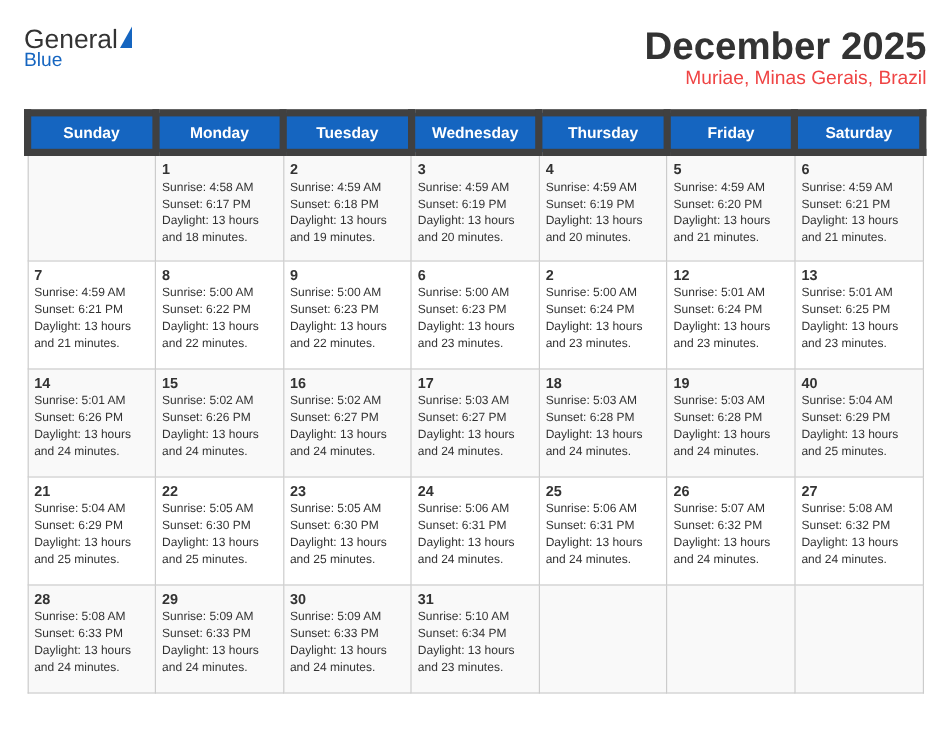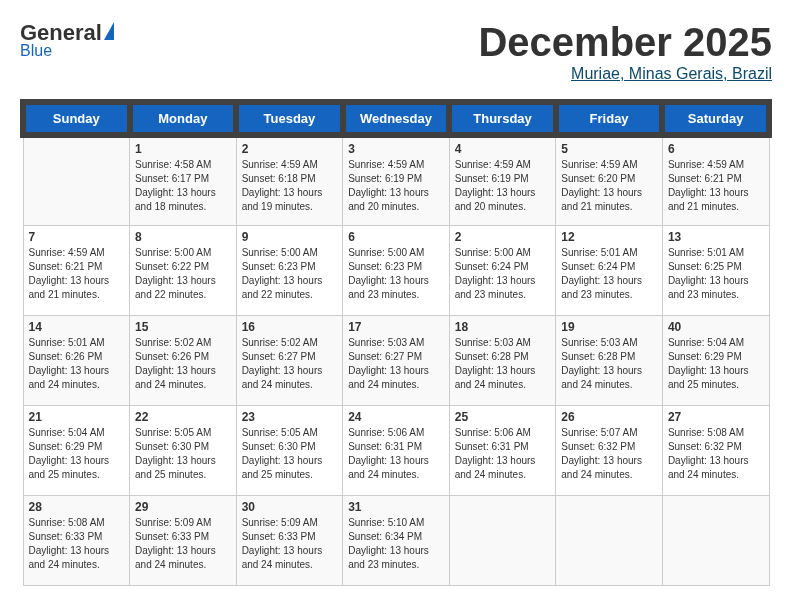--- a/index.html
+++ b/index.html
@@ -18,45 +18,44 @@
     }
     .logo {
       display: flex;
       flex-direction: column;
       align-items: flex-start;
     }
     .logo-text {
       display: flex;
       align-items: center;
       font-size: 22px;
-      font-weight: bold;
+      font-weight: normal;
       color: #333;
     }
     .logo-general { color: #333; }
     .logo-blue { color: #1565c0; }
     .logo-icon {
       width: 0;
       height: 0;
       border-left: 10px solid transparent;
       border-bottom: 18px solid #1565c0;
       margin-left: 2px;
       margin-top: -4px;
     }
     .title-area {
       text-align: right;
     }
     .month-year {
-      font-size: 40px;
+      font-size: 32px;
       font-weight: bold;
       color: #333;
     }
     .location {
       font-size: 16px;
-      color: #0c4a6e;
-      text-decoration: underline;
+      color: #ef4444;
     }
     table {
       width: 100%;
       border-collapse: collapse;
       table-layout: fixed;
     }
     thead tr th {
       background-color: #1565c0;
       color: white;
       text-align: center;

